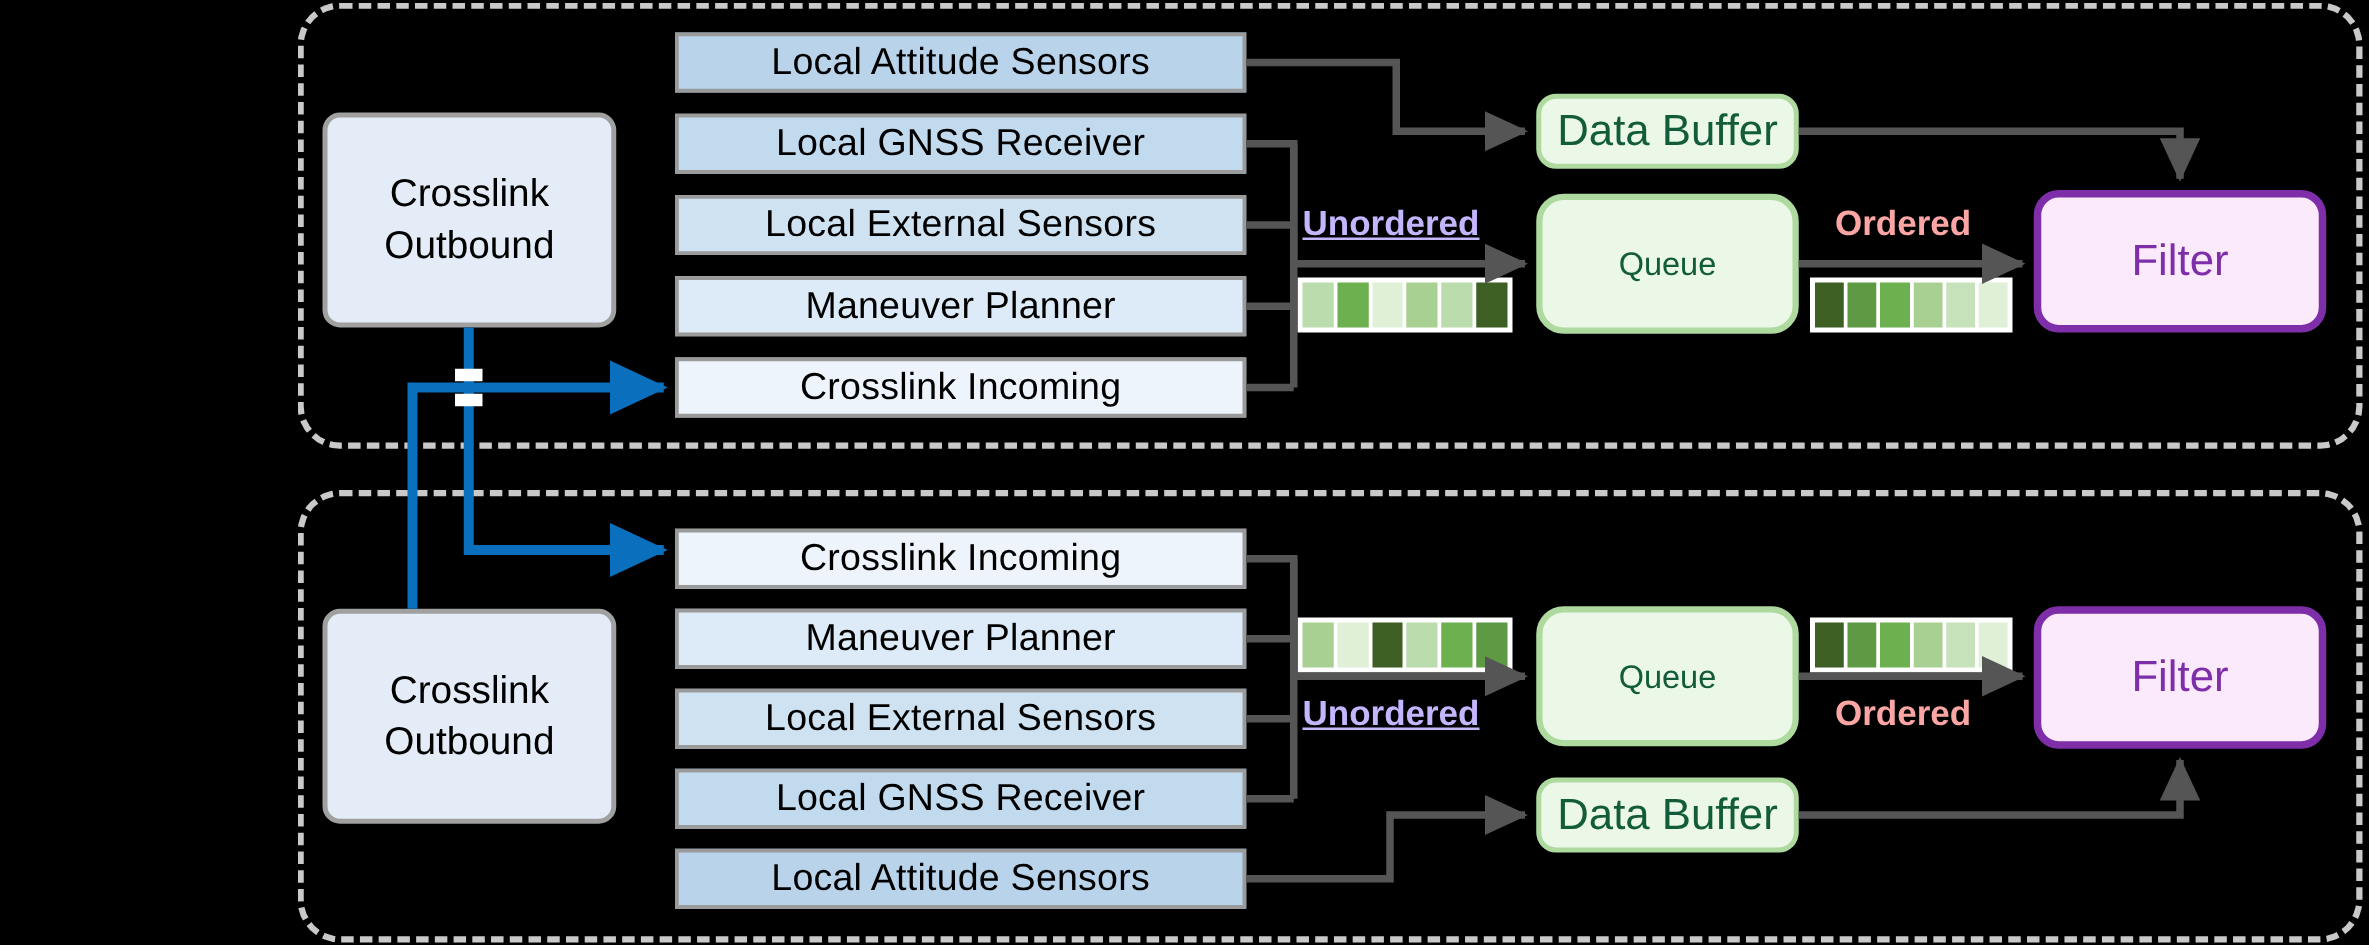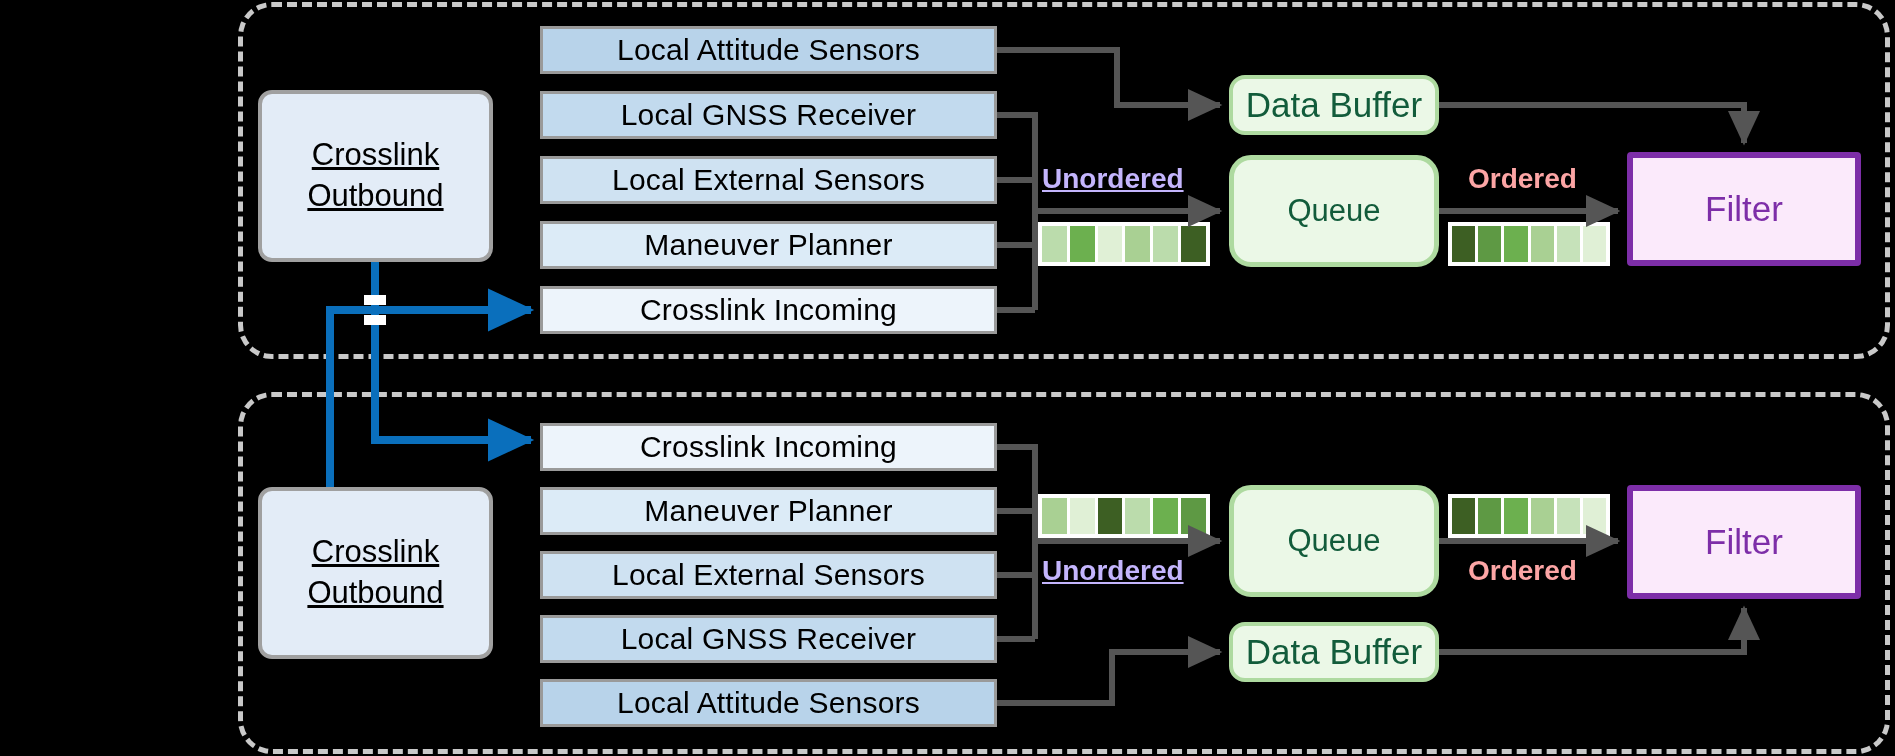--- a/index.html
+++ b/index.html
@@ -7,29 +7,29 @@
   #stage{position:relative;width:1895px;height:756px;background:#000;}
 
   .panel{position:absolute;border:5px dashed #c9c9c9;border-radius:34px;box-sizing:border-box;}
 
   .src-box{position:absolute;box-sizing:border-box;border:3px solid #9a9a9a;border-radius:0;
            display:flex;align-items:center;justify-content:center;color:#000;font-size:30px;
            letter-spacing:.2px;white-space:nowrap;}
 
   .outbound{position:absolute;box-sizing:border-box;border:4px solid #a0a0a0;border-radius:14px;
             background:#e3ecf7;display:flex;flex-direction:column;align-items:center;justify-content:center;
-            color:#000;font-size:31px;line-height:1.32;text-decoration:underline;}
+            color:#000;font-size:31px;line-height:1.32;}
 
   .greenbox{position:absolute;box-sizing:border-box;border:5px solid #aedaa0;border-radius:22px;
             background:#ebf8e7;display:flex;align-items:center;justify-content:center;
             color:#125c3b;}
-  .greenbox.queue{font-size:31px;}
+  .greenbox.queue{font-size:26px;}
   .greenbox.buffer{font-size:35px;border-width:4px;border-radius:16px;}
 
-  .filter{position:absolute;box-sizing:border-box;border:6px solid #7d2ea8;border-radius:4px;
+  .filter{position:absolute;box-sizing:border-box;border:6px solid #7d2ea8;border-radius:20px;
           background:#fbeafb;display:flex;align-items:center;justify-content:center;
           color:#7d2ea8;font-size:35px;}
 
   .lbl{position:absolute;font-size:28px;font-weight:bold;white-space:nowrap;}
   .lbl.unordered{color:#c4b5fd;text-decoration:underline;}
   .lbl.ordered{color:#fca5a5;}
 
   .strip{position:absolute;background:#ffffff;display:flex;align-items:stretch;
          padding:4px;box-sizing:border-box;gap:3px;}
   .cell{flex:1 1 0;}

